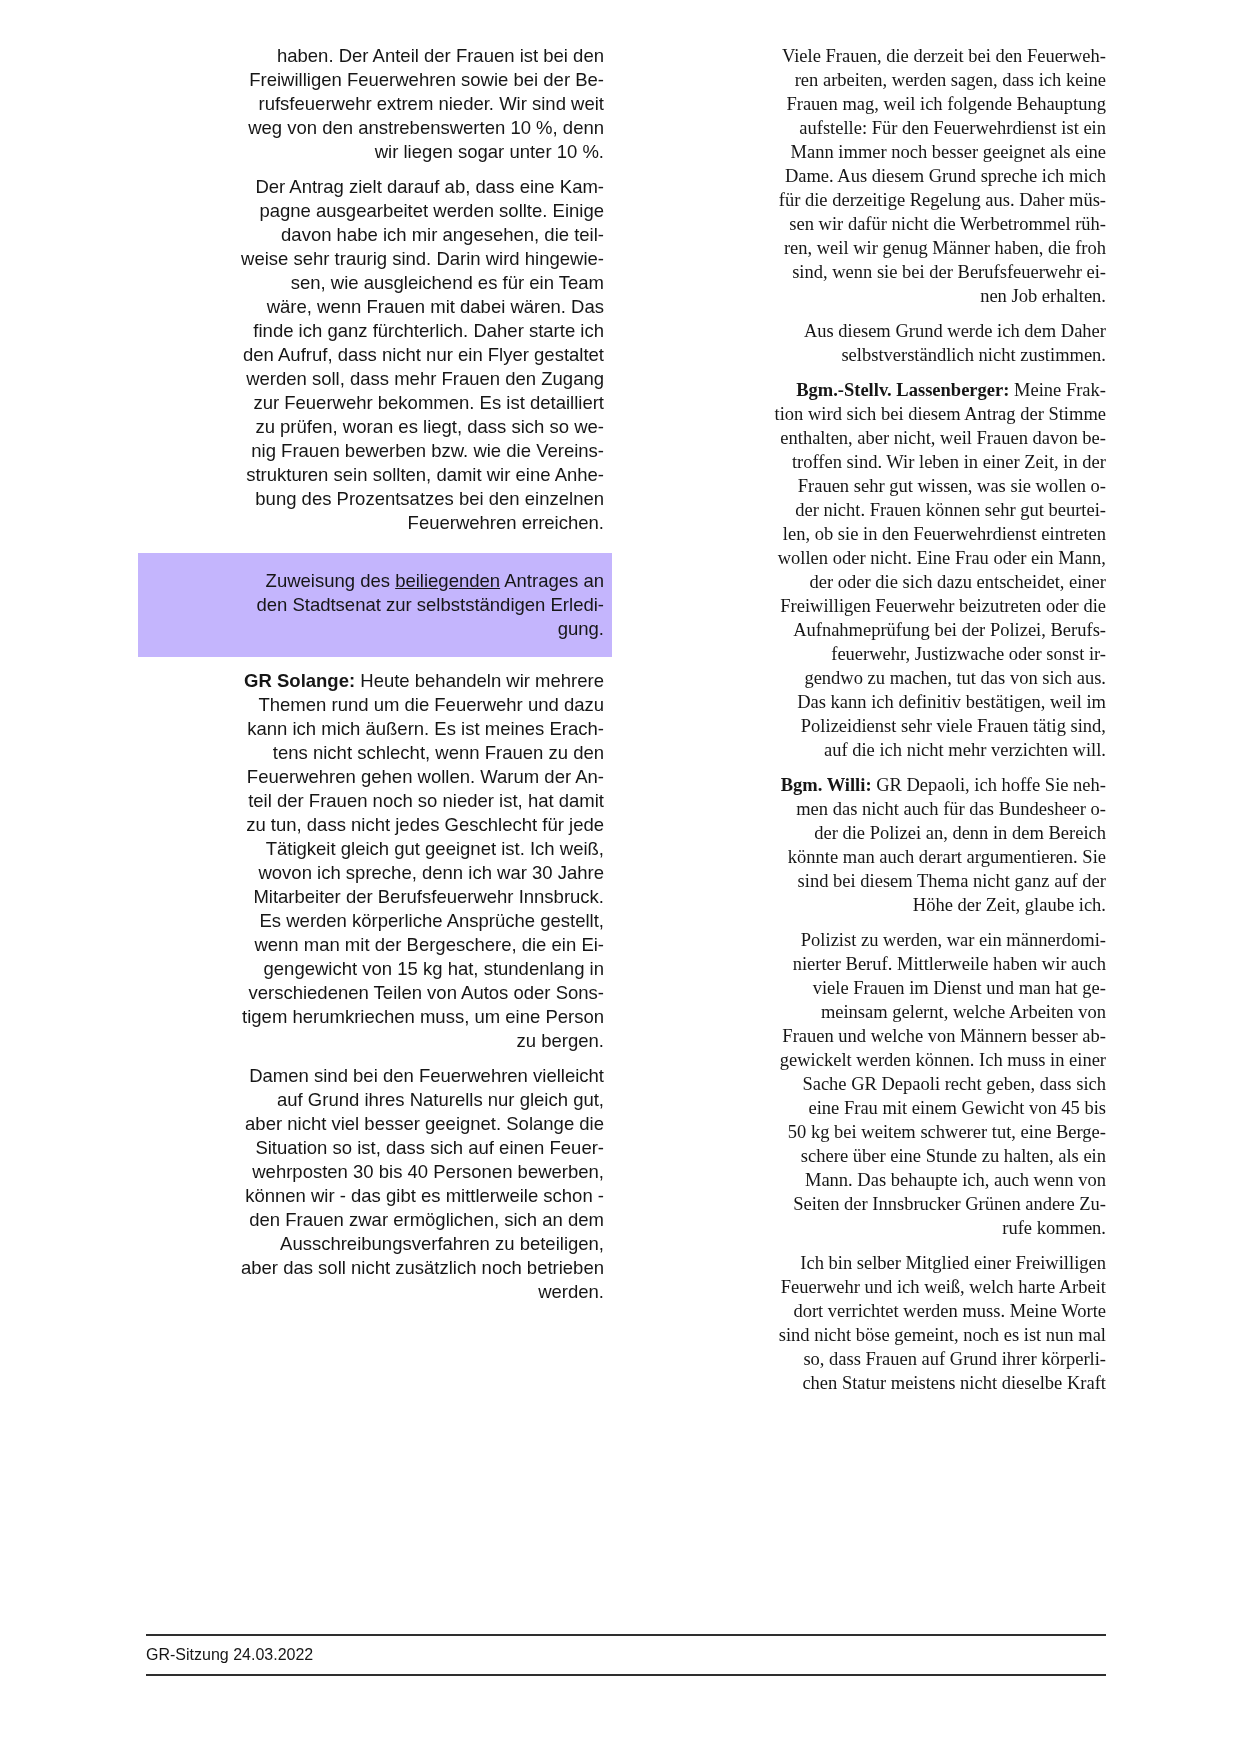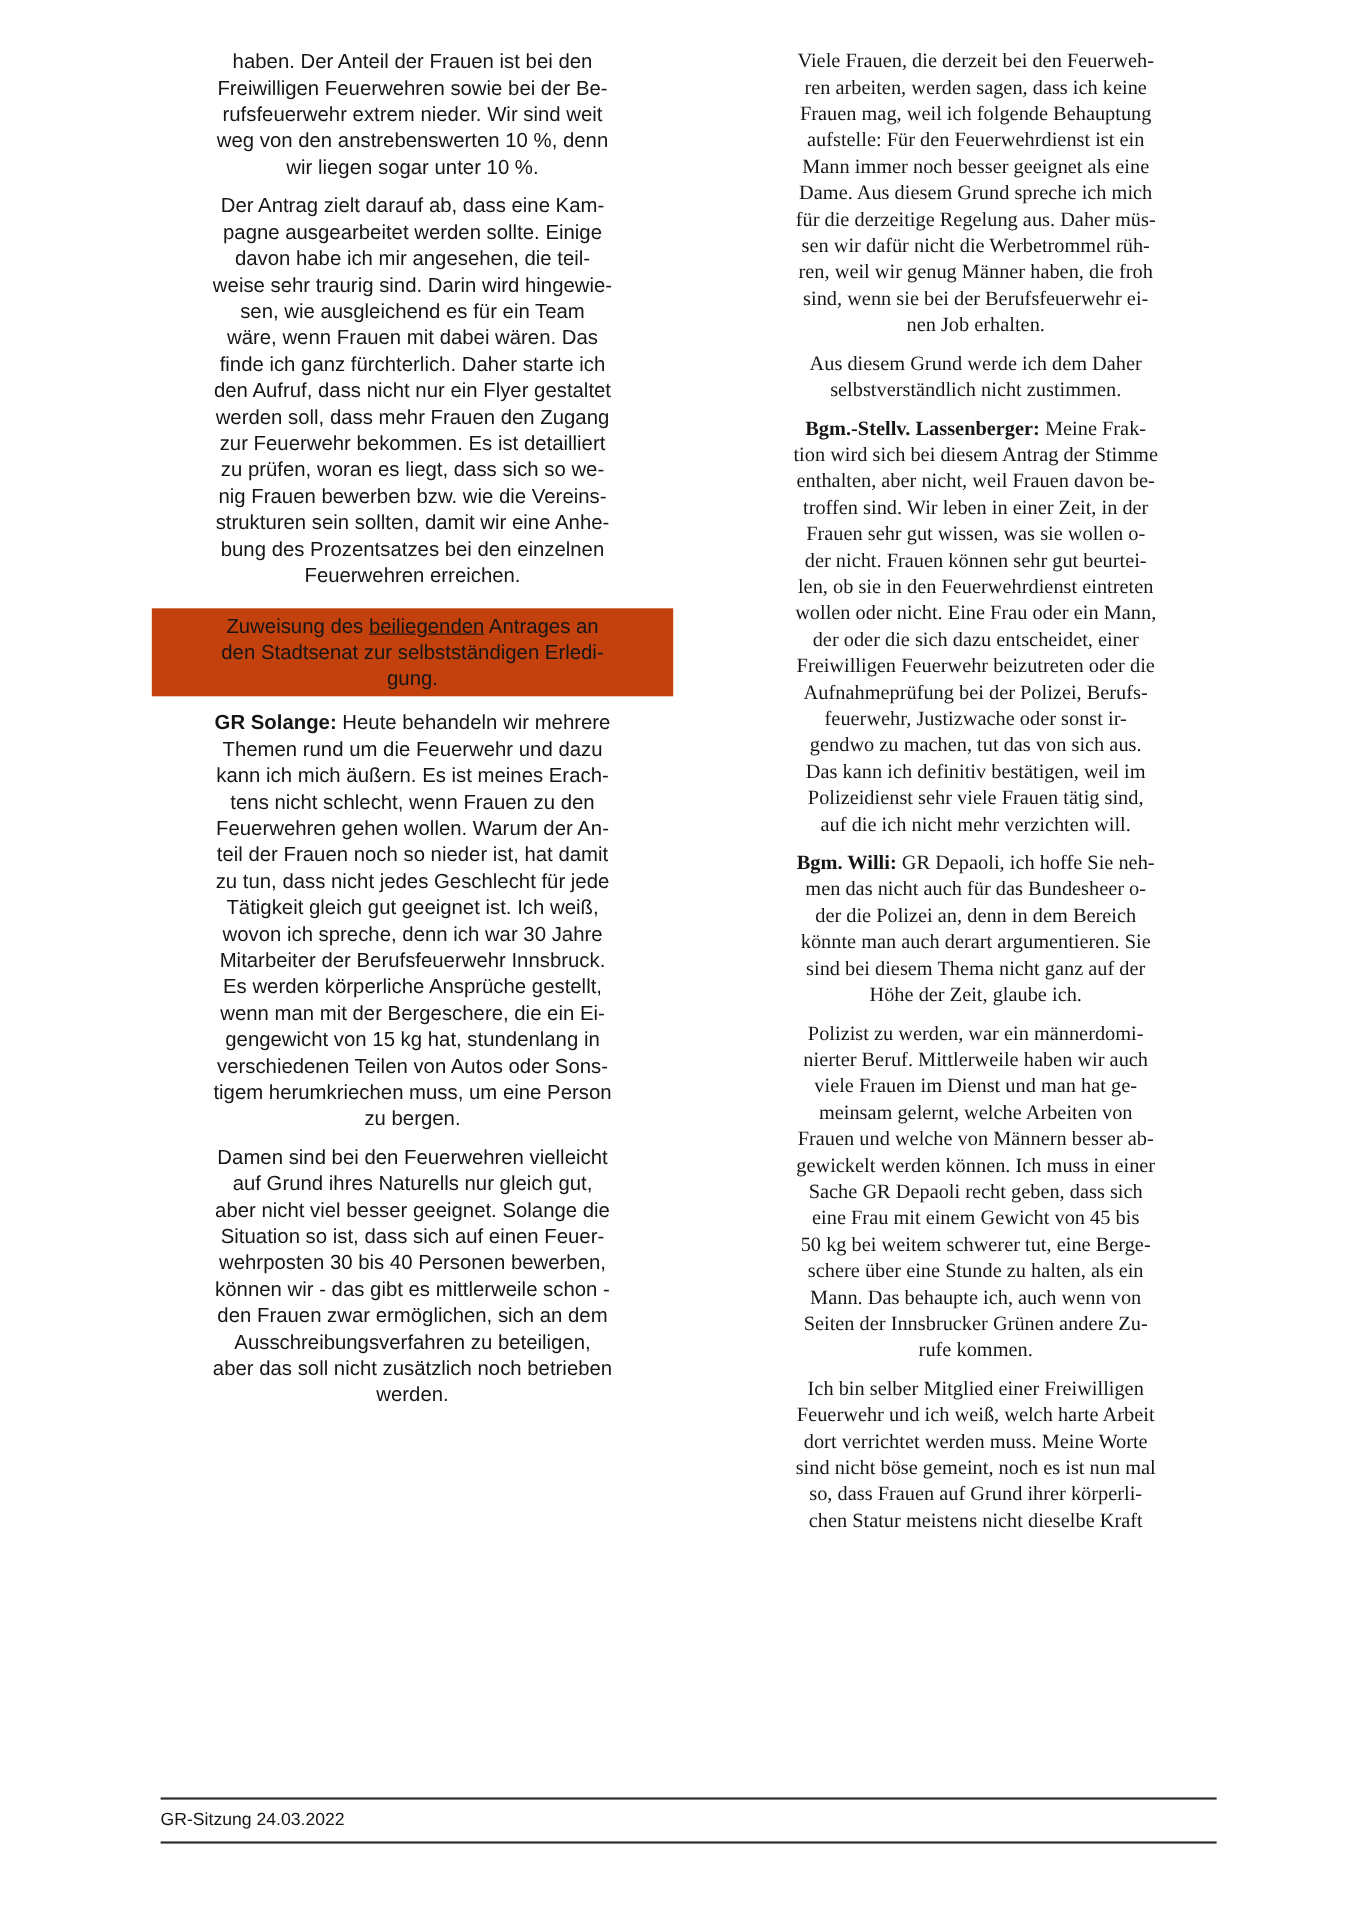--- a/index.html
+++ b/index.html
@@ -22,27 +22,27 @@
   .columns {
     display: flex;
     margin: 44px 0 0 146px;
     gap: 64px;
   }
   .col-left  { width: 458px; }
   .col-right { width: 438px; font-family: Liberation Serif, serif; }
   .para {
     margin: 0 0 11px 0;
     white-space: pre-line;
-    text-align: center;
+    text-align: right;
   }
   .speaker { font-weight: 700; }
   .underline { text-decoration: underline; }
   .highlight {
-    background: #c2410c;
-    padding: 4px 8px;
+    background: #c4b5fd;
+    padding: 16px 8px;
     margin: 18px -8px 12px -8px;
   }
   .footer {
     position: absolute;
     left: 146px;
     top: 1634px;
     width: 960px;
     border-top: 2px solid #2e2e2e;
     padding-top: 9px;
     font-size: 16px;

